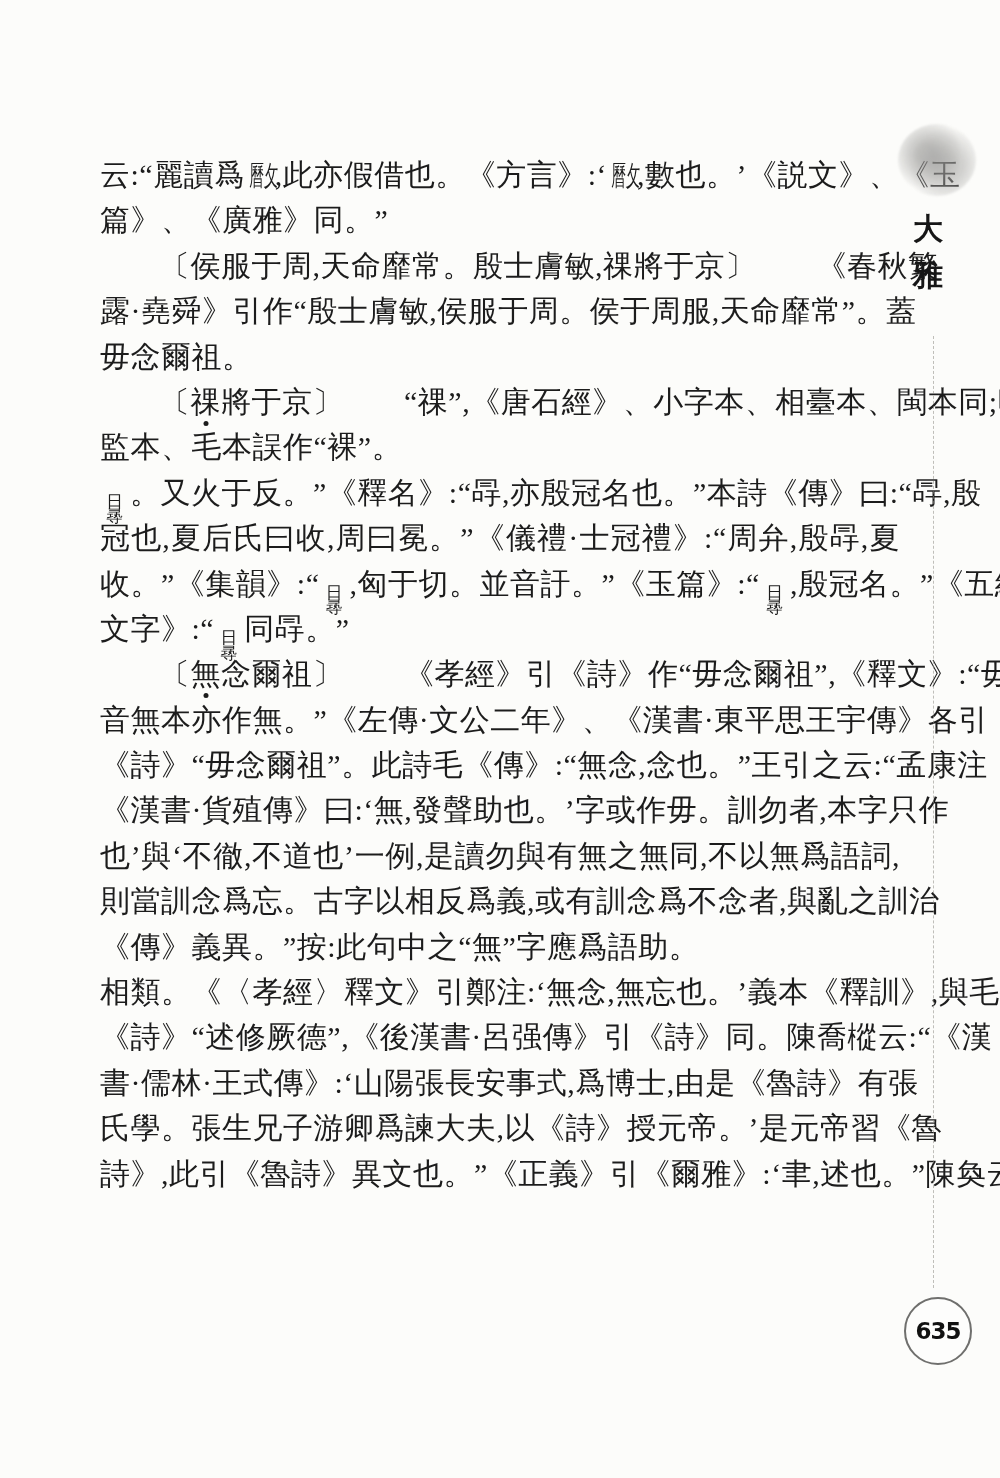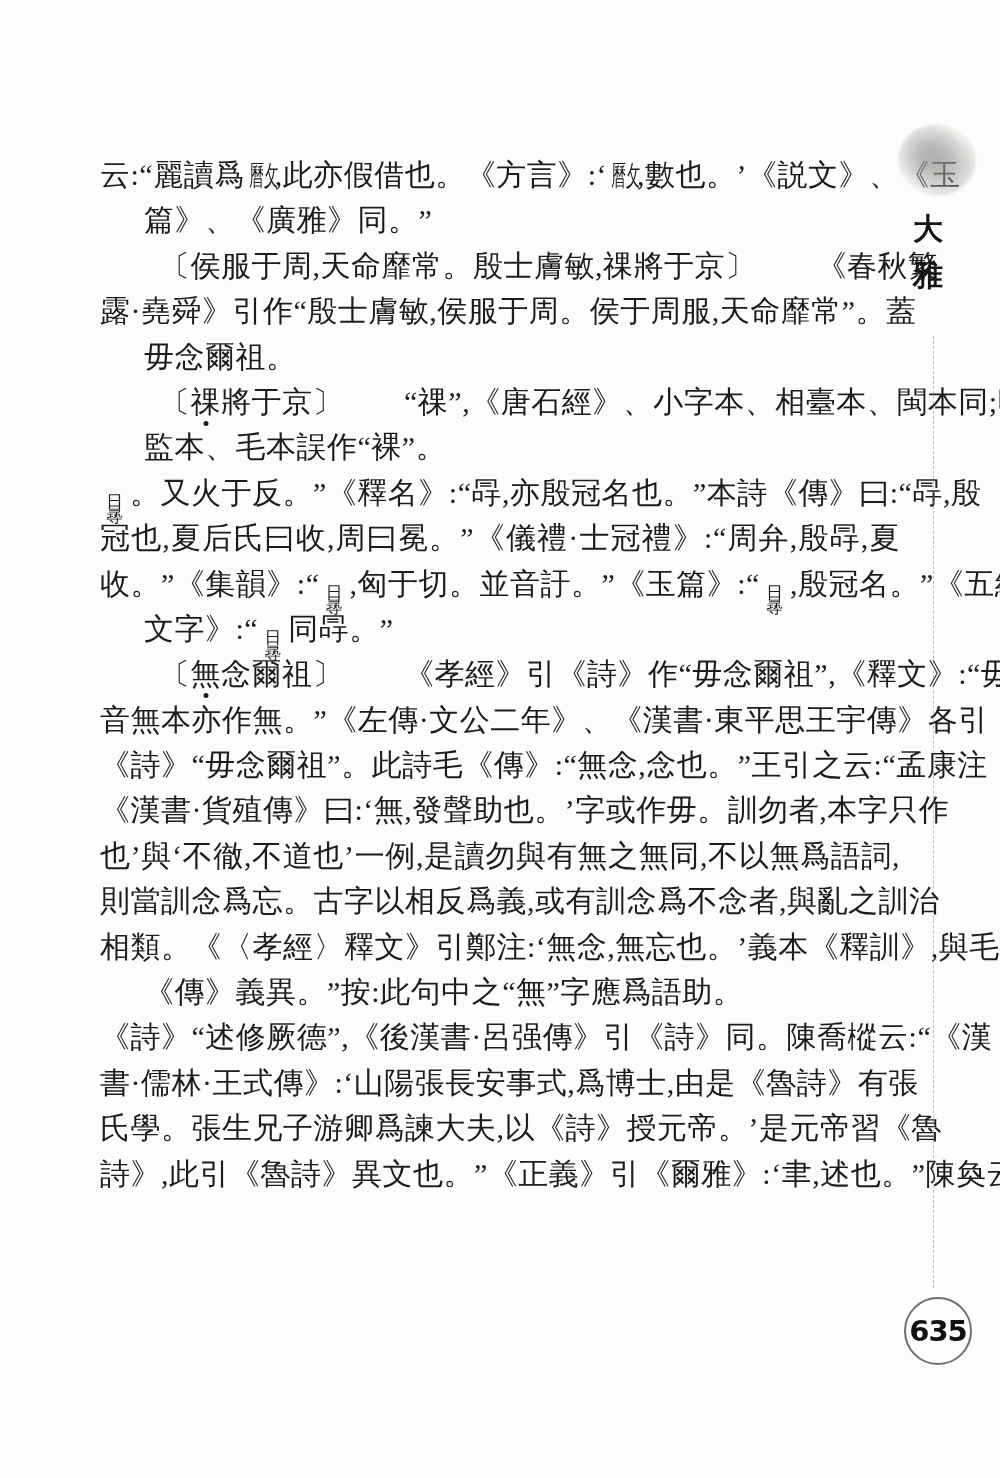--- a/index.html
+++ b/index.html
@@ -18,21 +18,21 @@
     color:#1c1c1c;
   }
   .line{
     font-size:30px;
     height:45.4px;line-height:45.4px;
     white-space:nowrap;
     text-align:justify;text-align-last:justify;
     letter-spacing:0.5px;
   }
   .line.indent{padding-left:60px;}
-  .line.end{text-align-last:left;margin-left:44px;}
+  .line.end{text-align-last:left;}
   .b{font-weight:normal;}
   
   .dot{position:relative;}
   .dot::after{
     content:"";position:absolute;left:50%;bottom:-8px;
     width:5px;height:5px;border-radius:50%;background:#1c1c1c;
     transform:translateX(-50%);
   }
   
   .cmp-v{
@@ -66,21 +66,21 @@
     position:absolute;left:933px;top:336px;height:952px;width:0;
     border-left:1px dashed rgba(140,138,132,0.55);
   }
   .page-badge{
     position:absolute;left:904px;top:1297px;width:64px;height:64px;
     border:2px solid #6f6f6d;border-radius:50%;background:#fdfdfc;
     display:flex;align-items:center;justify-content:center;
   }
   .page-badge .num{
     font-family:"DejaVu Sans","Liberation Sans",sans-serif;
-    font-weight:bold;font-size:29px;color:#111;letter-spacing:-1px;
+    font-weight:bold;font-size:23px;color:#111;letter-spacing:-1px;
   }
 </style>
 </head>
 <body>
 
 <div class="page">
 
   <div class="text-block">
       <div class="line"><span>云:“麗讀爲<span class="cmp-h">
             <span>曆</span>
@@ -110,22 +110,22 @@
       <div class="line end"><span>文字》:“<span class="cmp-v">
             <span>日</span>
             <span>㝷</span>
           </span>同冔。”</span></div>
       <div class="line indent"><span class="b">〔</span><span class="b dot">無</span><span class="b">念爾祖〕</span><span>　　</span><span>《孝經》引《詩》作“毋念爾祖”,《釋文》:“毋,</span></div>
       <div class="line"><span>音無本亦作無。”《左傳·文公二年》、《漢書·東平思王宇傳》各引</span></div>
       <div class="line"><span>《詩》“毋念爾祖”。此詩毛《傳》:“無念,念也。”王引之云:“孟康注</span></div>
       <div class="line"><span>《漢書·貨殖傳》曰:‘無,發聲助也。’字或作毋。訓勿者,本字只作</span></div>
       <div class="line"><span>也’與‘不徹,不道也’一例,是讀勿與有無之無同,不以無爲語詞,</span></div>
       <div class="line"><span>則當訓念爲忘。古字以相反爲義,或有訓念爲不念者,與亂之訓治</span></div>
+      <div class="line end"><span>《傳》義異。”按:此句中之“無”字應爲語助。</span></div>
       <div class="line"><span>相類。《〈孝經〉釋文》引鄭注:‘無念,無忘也。’義本《釋訓》,與毛</span></div>
-      <div class="line end"><span>《傳》義異。”按:此句中之“無”字應爲語助。</span></div>
       <div class="line"><span>《詩》“述修厥德”,《後漢書·呂强傳》引《詩》同。陳喬樅云:“《漢</span></div>
       <div class="line"><span>書·儒林·王式傳》:‘山陽張長安事式,爲博士,由是《魯詩》有張</span></div>
       <div class="line"><span>氏學。張生兄子游卿爲諫大夫,以《詩》授元帝。’是元帝習《魯</span></div>
       <div class="line"><span>詩》,此引《魯詩》異文也。”《正義》引《爾雅》:‘聿,述也。”陳奐云:</span></div>
     </div>
 
   <div class="seal"></div>
 
   <div class="margin-label top">大</div>
   <div class="margin-label bottom">雅</div>

